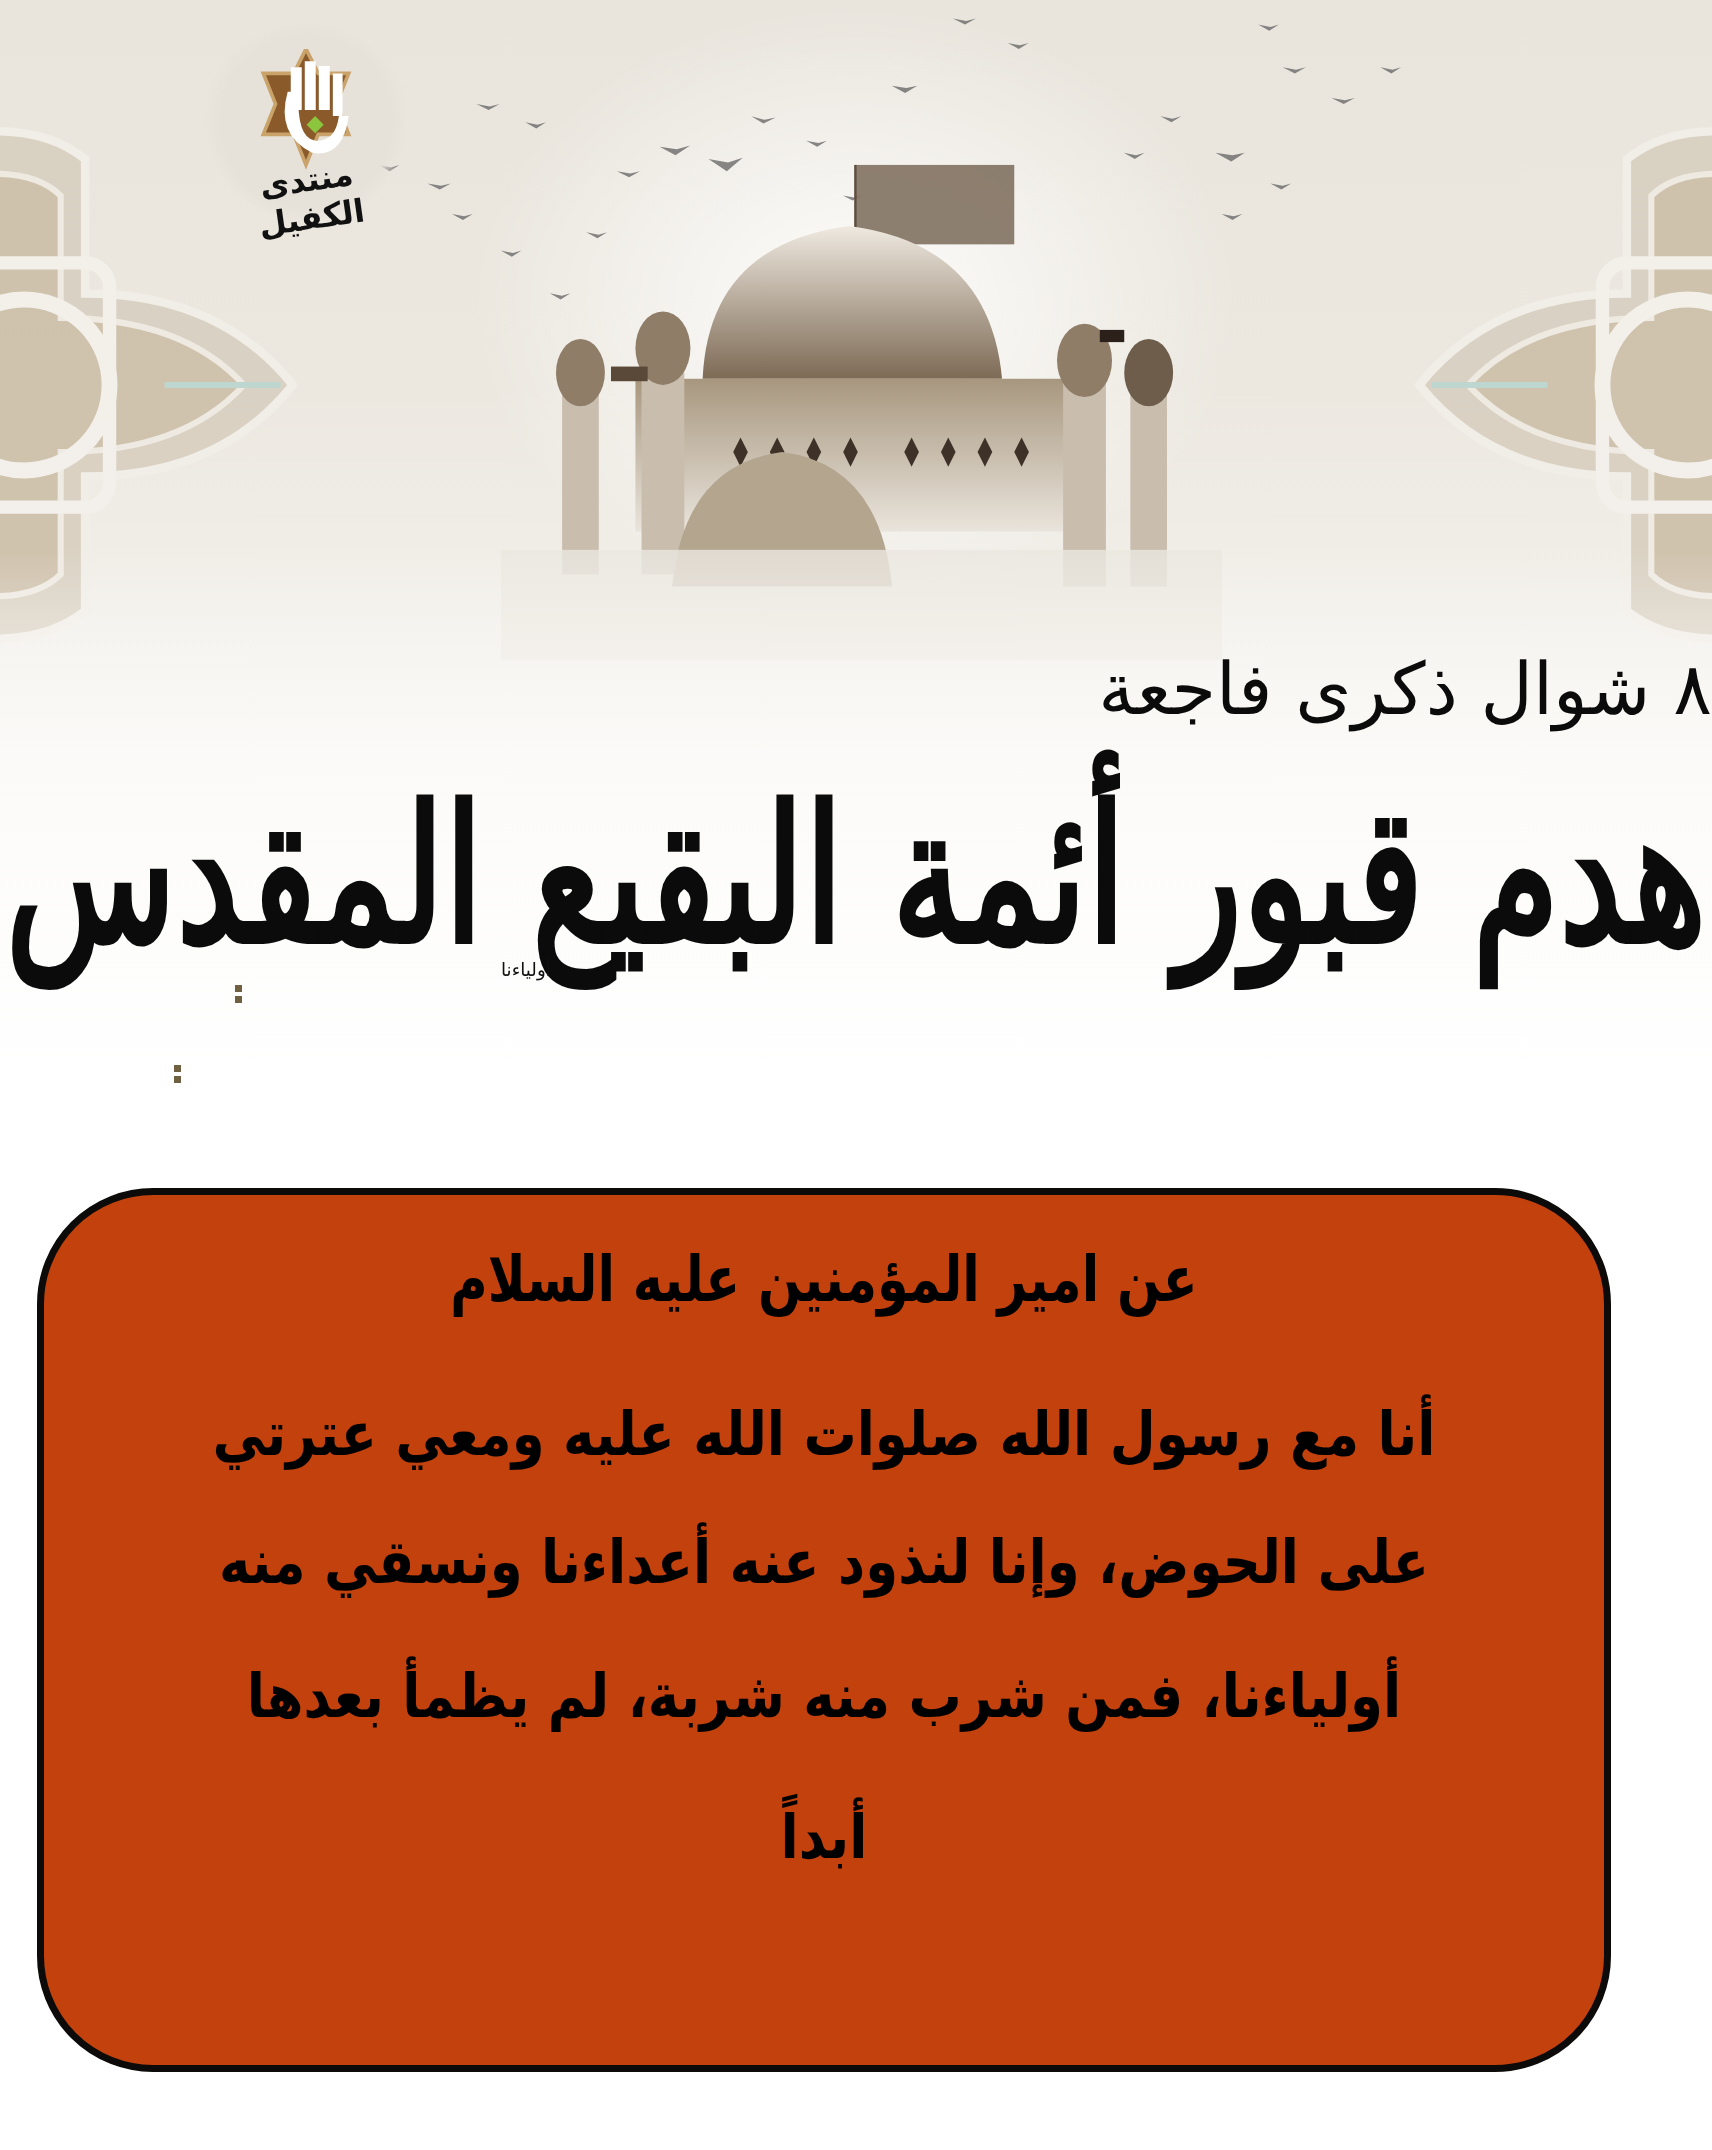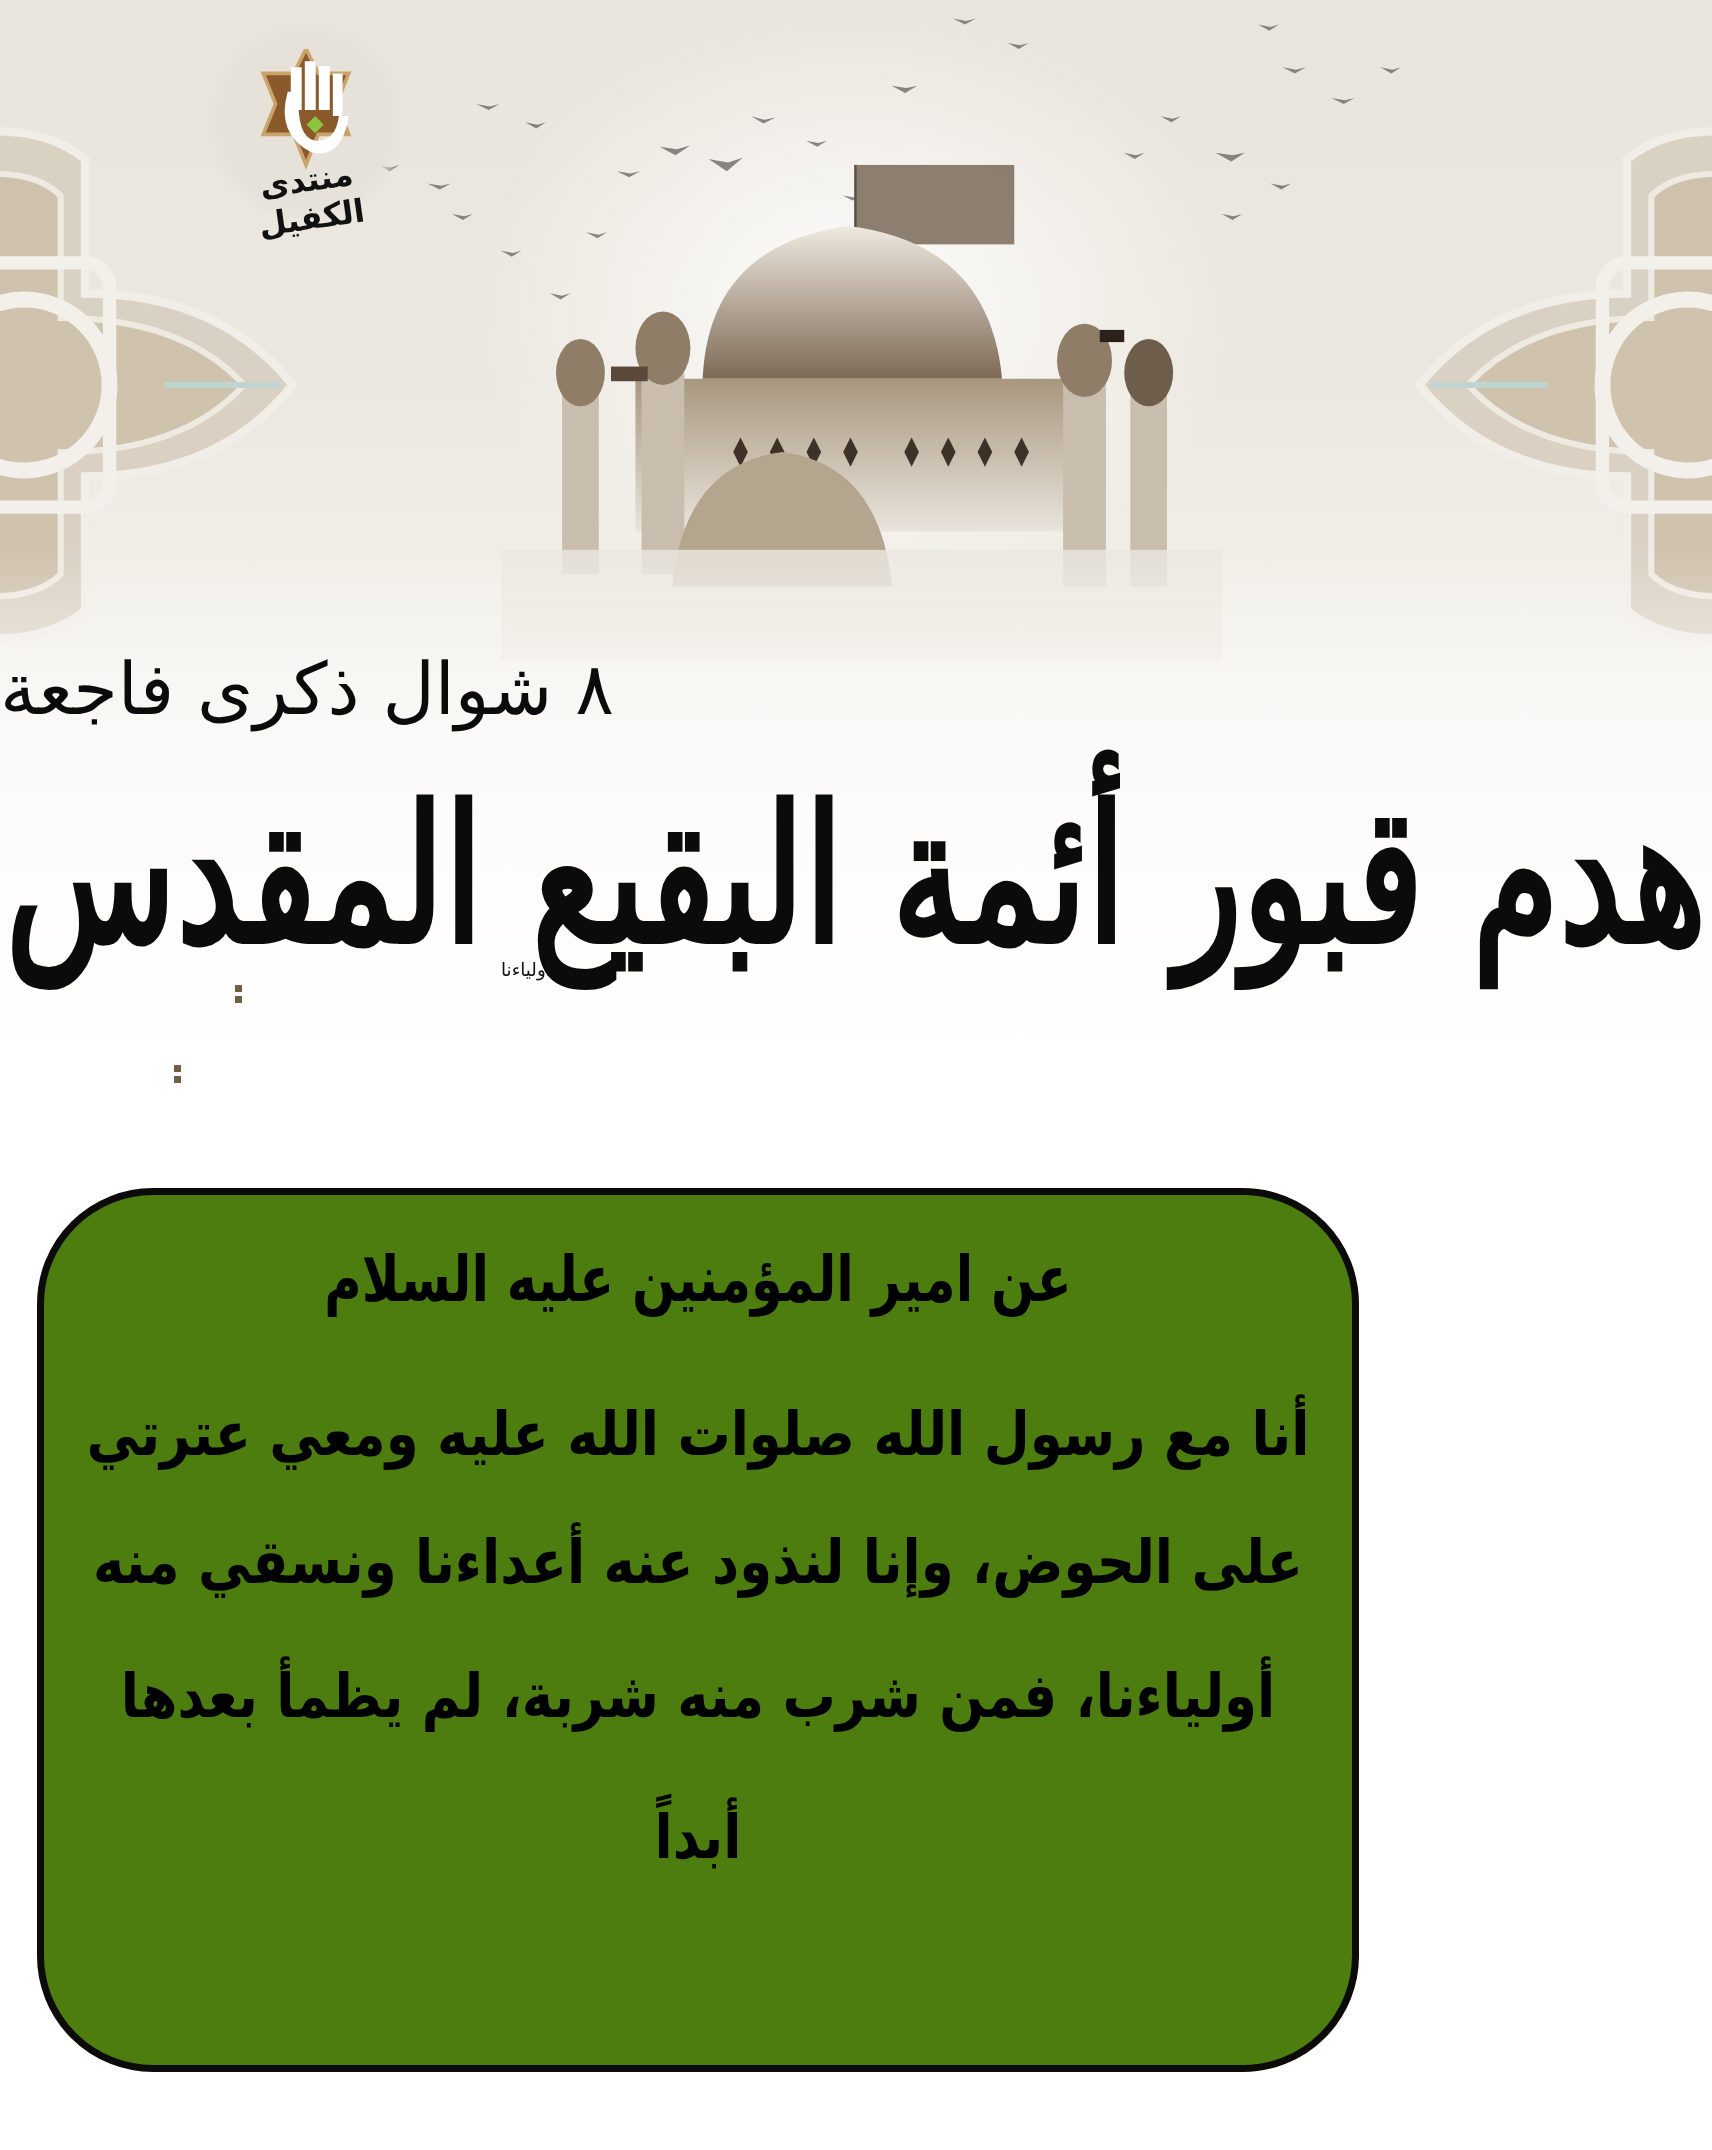--- a/index.html
+++ b/index.html
@@ -28,39 +28,39 @@
     }
     .logo-mark { position: absolute; left: 55px; top: 24.4px; width: 98px; height: 122px; }
     .logo-text {
       position: absolute; left: 6.1px; top: 137px; width: 202px; text-align: center;
       font-family: "DejaVu Sans", sans-serif; font-weight: bold; font-size: 32px; color: #111;
       transform: rotate(-8deg); direction: rtl;
     }
     .mosque { position: absolute; left: 501px; top: 122px; width: 721px; height: 538px; }
     .birds { position: absolute; left: 0; top: 0; width: 1712px; height: 550px; }
     .title-1 {
-      position: absolute; left: 0; top: 647px; width: 1712px; text-align: left;
+      position: absolute; left: 0; top: 647px; width: 1712px; text-align: right;
       direction: rtl; font-family: "DejaVu Serif", serif; font-size: 72px; color: #0b0b0b;
       letter-spacing: 1.2px;
     }
     .title-2 {
       position: absolute; left: 0; top: 764px; width: 1712px; text-align: center;
       direction: rtl; font-family: "DejaVu Serif", serif; font-weight: bold; font-size: 140px; color: #0b0b0b;
       transform: scaleY(1.35); transform-origin: top center; letter-spacing: 2.4px;
     }
     .signature {
       position: absolute; left: 501px; top: 959px; font-size: 18.3px; color: #111;
       font-family: "DejaVu Serif", serif; direction: rtl;
     }
     .dots { position: absolute; width: 17px; height: 7.3px; }
     .dots i { display: inline-block; width: 6.7px; height: 6.7px; background: #6e6040; margin-right: 2.4px; }
     .panel {
-      position: absolute; left: 37px; top: 1188px; width: 1322px; height: 884px;
+      position: absolute; left: 37px; top: 1188px; width: 1574px; height: 884px;
       box-sizing: border-box; border: 7.3px solid #0c0b09; border-radius: 116px;
-      background: #4d7c0f;
+      background: #c2410c;
     }
     .panel-inner { position: absolute; left: 0; top: 0; width: 100%; height: 100%; direction: rtl; text-align: center; }
     .narrator {
       position: absolute; left: 0; width: 100%; top: 55px;
       font-family: "DejaVu Sans", sans-serif; font-weight: bold; font-size: 51px; color: #000;
       transform: scaleY(1.25);
     }
     .hadith-line {
       position: absolute; left: 0; width: 100%;
       font-family: "DejaVu Sans", sans-serif; font-weight: bold; font-size: 53px; color: #000;

